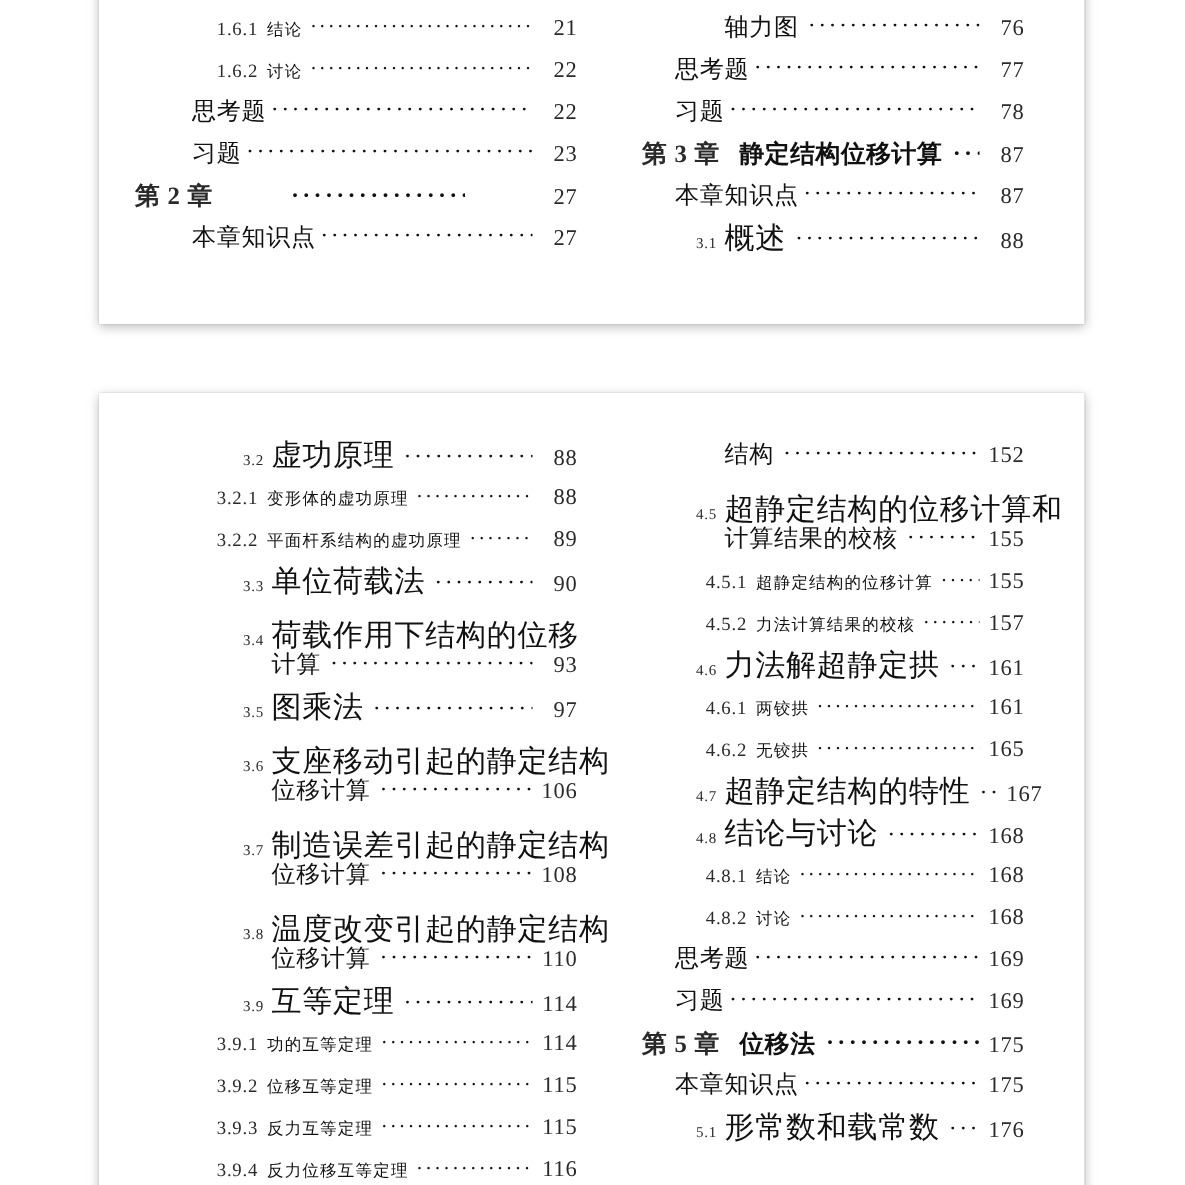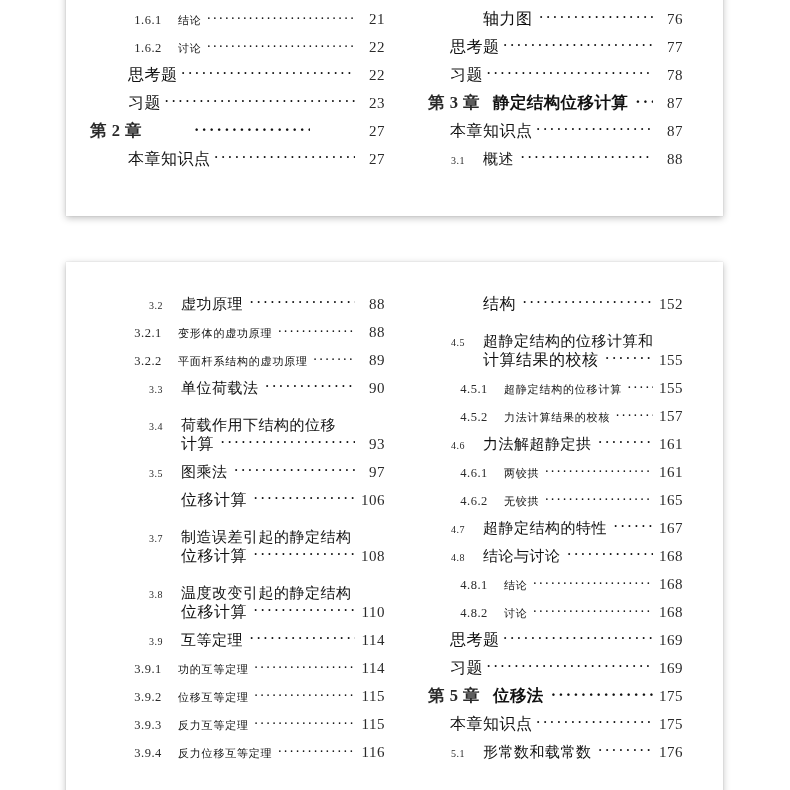--- a/index.html
+++ b/index.html
@@ -59,21 +59,21 @@
     display: flex;
     align-items: baseline;
     height: 28px;
     line-height: 28px;
     white-space: nowrap;
     color: #1b1b1b;
   }
 
   .toc-num {
     flex: 0 0 auto;
-    text-align: center;
+    text-align: right;
     font-family: "Liberation Serif", "DejaVu Serif", serif;
     color: #2a2a2a;
     letter-spacing: 0.5px;
   }
   .toc-title {
     flex: 0 0 auto;
     font-family: "Liberation Serif", "DejaVu Serif", serif;
     color: #111111;
   }
   .toc-dots {
@@ -109,21 +109,21 @@
     font-weight: bold;
   }
   .lvl-chapter .toc-num   { font-size: 16.5px; padding-left: 0px;  }
   .lvl-chapter .toc-title { font-size: 16.5px; padding-left: 13px; letter-spacing: 0.4px; }
   .lvl-chapter .toc-page  { font-size: 15px; font-weight: normal; width: 30px; }
   .lvl-chapter .toc-dots  { padding: 0 7px; }
   .lvl-chapter .toc-dots::before { letter-spacing: 2.2px; font-weight: bold; }
 
   
   .lvl-section .toc-num   { font-size: 10px; width: 40px; }
-  .lvl-section .toc-title { font-size: 15px; padding-left: 5px; letter-spacing: 0.5px; }
+  .lvl-section .toc-title { font-size: 20px; padding-left: 5px; letter-spacing: 0.5px; }
   .lvl-section .toc-page  { font-size: 15px; width: 30px; }
   .lvl-section .toc-dots  { padding: 0 6px; }
 
   
   .lvl-sub .toc-num   { font-size: 12.5px; width: 48px; }
   .lvl-sub .toc-title { font-size: 11px; padding-left: 6px; letter-spacing: 0.8px; }
   .lvl-sub .toc-page  { font-size: 15px; width: 30px; }
   .lvl-sub .toc-dots  { padding: 0 5px; }
   .lvl-sub .toc-dots::before { letter-spacing: 1.3px; font-size: 14px; }
 
@@ -271,20 +271,26 @@
           <span class="toc-title">计算</span>
           <span class="toc-dots"></span>
           <span class="toc-page">93</span>
         </div>
         <div class="toc-row lvl-section">
           <span class="toc-num">3.5</span>
           <span class="toc-title">图乘法</span>
           <span class="toc-dots"></span>
           <span class="toc-page">97</span>
         </div>
+        <div class="toc-row lvl-section no-dots">
+          <span class="toc-num">3.6</span>
+          <span class="toc-title">支座移动引起的静定结构</span>
+          <span class="toc-dots"></span>
+          <span class="toc-page"></span>
+        </div>
         <div class="toc-row lvl-cont">
           <span class="toc-num"></span>
           <span class="toc-title">位移计算</span>
           <span class="toc-dots"></span>
           <span class="toc-page">106</span>
         </div>
         <div class="toc-row lvl-section no-dots">
           <span class="toc-num">3.7</span>
           <span class="toc-title">制造误差引起的静定结构</span>
           <span class="toc-dots"></span>

